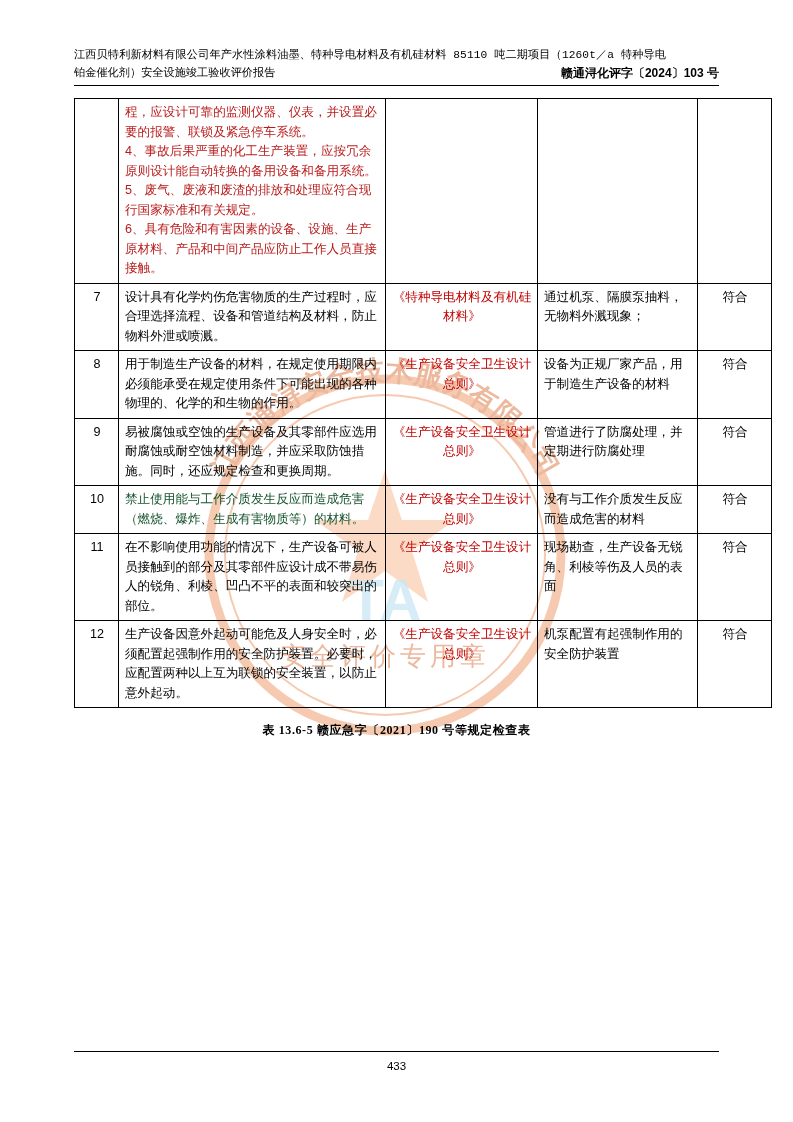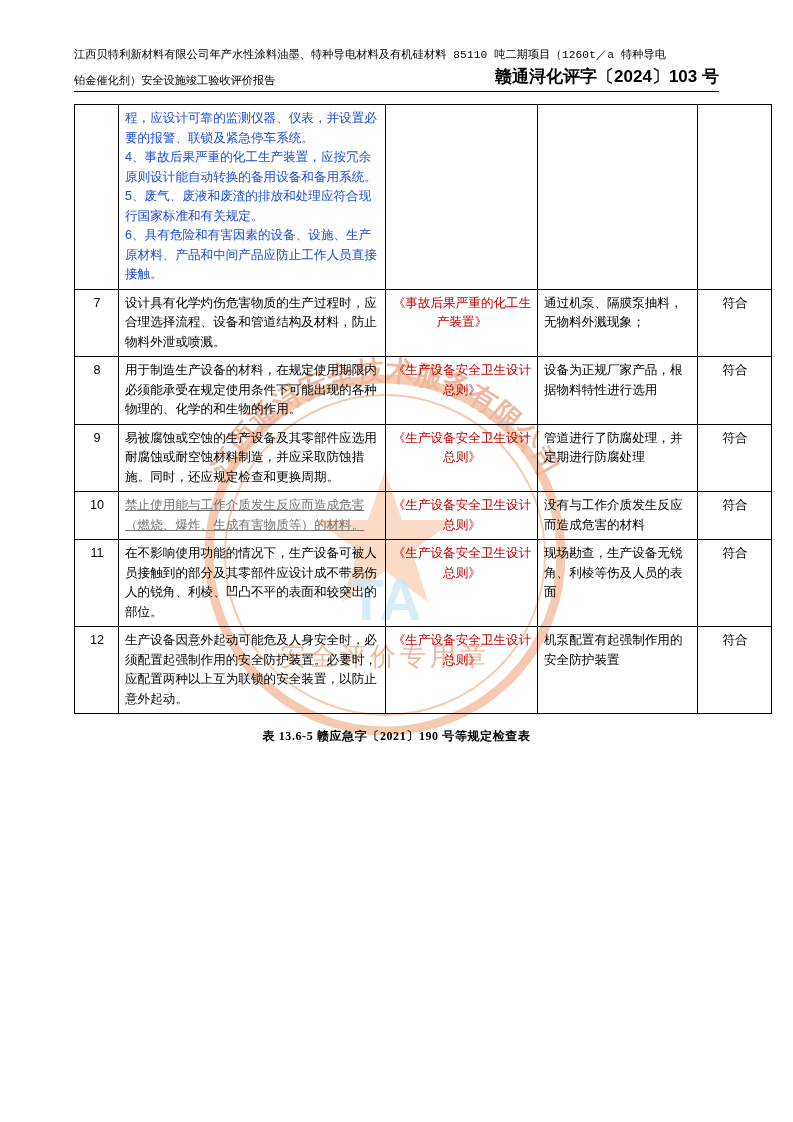--- a/index.html
+++ b/index.html
@@ -44,28 +44,28 @@
   }
   .header-line {
     font-size: 11.2px;
     line-height: 19px;
     letter-spacing: 0.1px;
     font-family: Liberation Mono, monospace;
   }
   .header-row3 {
     display: flex;
     justify-content: space-between;
-    align-items: flex-end;
+    align-items: flex-start;
   }
   .header-row3 .left {
     font-size: 11.2px;
     font-family: "Liberation Sans", "DejaVu Sans", sans-serif;
   }
   .header-row3 .right {
-    font-size: 17px;
+    font-size: 12px;
     font-weight: bold;
     white-space: nowrap;
     font-family: "Liberation Sans", "DejaVu Sans", sans-serif;
   }
   .header-rule {
     border: none;
     border-top: 1.2px solid #000;
     margin: 3px 0 0 0;
   }
 
@@ -100,22 +100,22 @@
     text-align: center;
     vertical-align: middle;
     color: #c00000;
   }
   td.c-act { width: 148px; vertical-align: middle; margin-top: 47px; }
   td.c-res {
     width: 62px;
     text-align: center;
     vertical-align: middle;
   }
-  .red { color: #737373; text-decoration: underline; }
-  .blk { color: #1d4ed8; }
+  .red { color: #14532d; }
+  .blk { color: #b91c1c; }
 
   
   .caption {
     position: relative;
     z-index: 10;
     text-align: center;
     font-size: 12px;
     font-weight: bold;
     margin-top: 14px;
     letter-spacing: 0.6px;
@@ -184,30 +184,30 @@
             <span class="blk">6、具有危险和有害因素的设备、设施、生产原材料、产品和中间产品应防止工作人员直接接触。</span>
           </td>
           <td class="c-std"></td>
           <td class="c-act"></td>
           <td class="c-res"></td>
         </tr>
 
         <tr>
           <td class="c-no">7</td>
           <td class="c-req">设计具有化学灼伤危害物质的生产过程时，应合理选择流程、设备和管道结构及材料，防止物料外泄或喷溅。</td>
-          <td class="c-std">《事故后果严重的化工生产装置》</td>
+          <td class="c-std">《特种导电材料及有机硅材料》</td>
           <td class="c-act">通过机泵、隔膜泵抽料，无物料外溅现象；</td>
           <td class="c-res">符合</td>
         </tr>
 
         <tr>
           <td class="c-no">8</td>
           <td class="c-req">用于制造生产设备的材料，在规定使用期限内必须能承受在规定使用条件下可能出现的各种物理的、化学的和生物的作用。</td>
           <td class="c-std">《生产设备安全卫生设计总则》</td>
-          <td class="c-act">设备为正规厂家产品，根据物料特性进行选用</td>
+          <td class="c-act">设备为正规厂家产品，用于制造生产设备的材料</td>
           <td class="c-res">符合</td>
         </tr>
 
         <tr>
           <td class="c-no">9</td>
           <td class="c-req">易被腐蚀或空蚀的生产设备及其零部件应选用耐腐蚀或耐空蚀材料制造，并应采取防蚀措施。同时，还应规定检查和更换周期。</td>
           <td class="c-std">《生产设备安全卫生设计总则》</td>
           <td class="c-act">管道进行了防腐处理，并定期进行防腐处理</td>
           <td class="c-res">符合</td>
         </tr>
@@ -235,14 +235,18 @@
           <td class="c-act">机泵配置有起强制作用的安全防护装置</td>
           <td class="c-res">符合</td>
         </tr>
 
       </tbody>
     </table>
   </div>
 
   <div class="caption">表 13.6-5  赣应急字〔2021〕190  号等规定检查表</div>
 
+  <div class="footer">
+    <hr>
+    <div class="pgnum">433</div>
+  </div>
 
 </div>
 
 </body></html>

